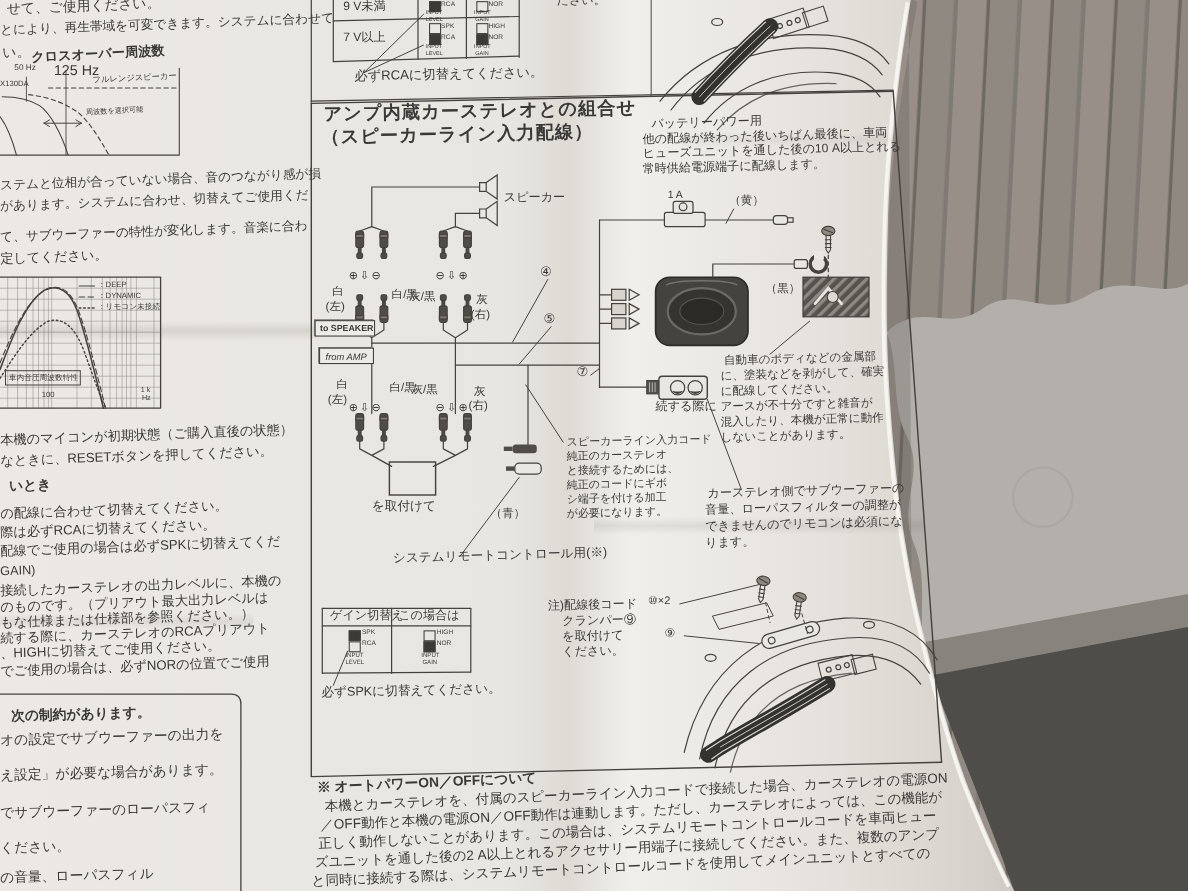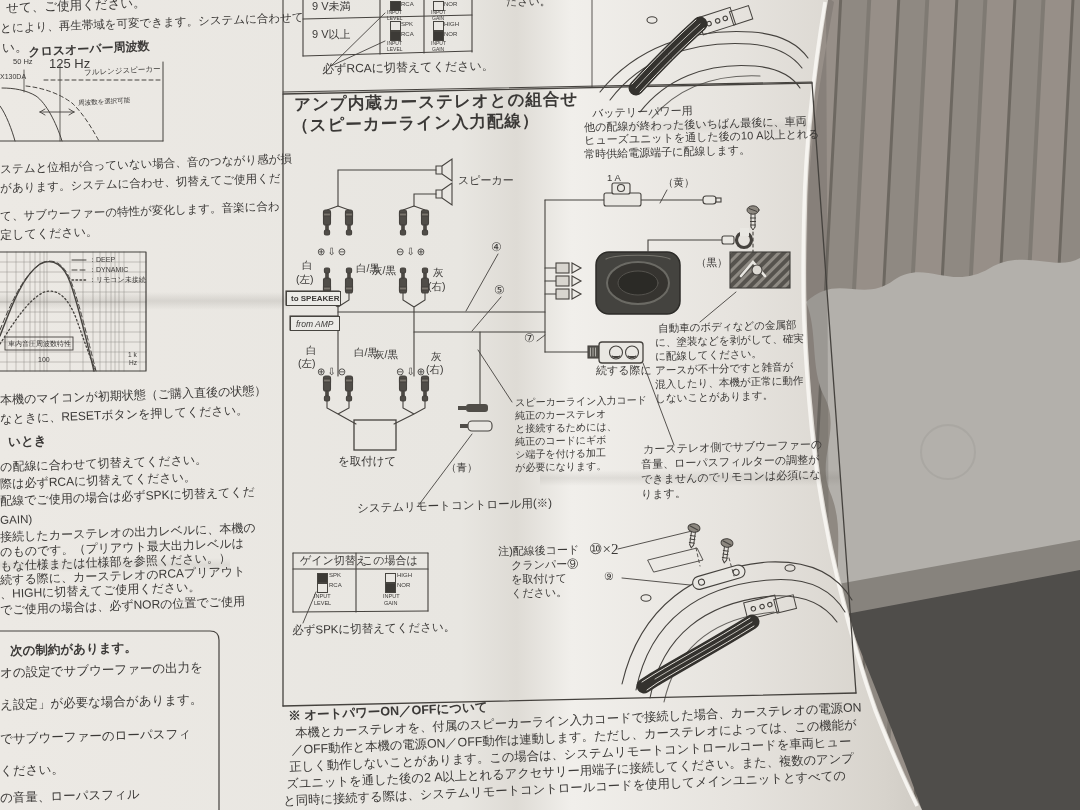--- a/index.html
+++ b/index.html
@@ -340,21 +340,21 @@
 
 <div class="t r15 b" style="left:10px;top:645px;font-size:12.5px;">次の制約があります。</div>
 <div class="t r15" style="left:0px;top:667px;font-size:12.5px;">オの設定でサブウーファーの出力を</div>
 <div class="t r15" style="left:0px;top:699px;font-size:12.5px;">え設定」が必要な場合があります。</div>
 <div class="t r15" style="left:0px;top:733px;font-size:12.5px;">でサブウーファーのローパスフィ</div>
 <div class="t r15" style="left:0px;top:765px;font-size:12.5px;">ください。</div>
 <div class="t r15" style="left:0px;top:792px;font-size:12.5px;">の音量、ローパスフィル</div>
 
 <div class="t" style="left:506px;top:-4px;font-size:11px;">ださい。</div>
 <div class="t" style="left:312px;top:1px;font-size:11px;">9 V未満</div>
-<div class="t" style="left:312px;top:29px;font-size:11px;">9 V以上</div>
+<div class="t" style="left:312px;top:29px;font-size:11px;">7 V以上</div>
 
 <div class="swbox on" style="left:390px;top:1px;"></div>
 <div class="t" style="left:401px;top:1px;font-size:6px;">RCA</div>
 <div class="t" style="left:387px;top:10px;font-size:5px;">INPUT</div>
 <div class="t" style="left:387px;top:15.5px;font-size:5px;">LEVEL</div>
 <div class="swbox" style="left:433px;top:1px;"></div>
 <div class="t" style="left:444px;top:1px;font-size:6px;">NOR</div>
 <div class="t" style="left:431px;top:10px;font-size:5px;">INPUT</div>
 <div class="t" style="left:432px;top:15.5px;font-size:5px;">GAIN</div>
 
@@ -450,21 +450,21 @@
 <div class="swbox on" style="left:385px;top:583px;"></div>
 <div class="t" style="left:397px;top:582px;font-size:6px;">NOR</div>
 <div class="t" style="left:383px;top:594px;font-size:5.5px;">INPUT</div>
 <div class="t" style="left:384px;top:601px;font-size:5.5px;">GAIN</div>
 <div class="t r1" style="left:292px;top:624px;font-size:11.5px;">必ずSPKに切替えてください。</div>
 
 <div class="t r1" style="left:498px;top:546px;font-size:11px;">注)配線後コード</div>
 <div class="t r1" style="left:511px;top:560px;font-size:11px;">クランパー⑨</div>
 <div class="t r1" style="left:511px;top:574px;font-size:11px;">を取付けて</div>
 <div class="t r1" style="left:511px;top:588px;font-size:11px;">ください。</div>
-<div class="t" style="left:589px;top:542px;font-size:15px;font-family:Liberation Serif, serif;">⑩×2</div>
+<div class="t" style="left:589px;top:542px;font-size:10px;">⑩×2</div>
 <div class="t" style="left:604px;top:571px;font-size:11px;">⑨</div>
 
 <div class="t r26 b" style="left:288px;top:710px;font-size:12.5px;">※ オートパワーON／OFFについて</div>
 <div class="t r26" style="left:295px;top:727px;font-size:12.3px;">本機とカーステレオを、付属のスピーカーライン入力コードで接続した場合、カーステレオの電源ON</div>
 <div class="t r26" style="left:291px;top:744px;font-size:12.3px;">／OFF動作と本機の電源ON／OFF動作は連動します。ただし、カーステレオによっては、この機能が</div>
 <div class="t r26" style="left:289px;top:761px;font-size:12.3px;">正しく動作しないことがあります。この場合は、システムリモートコントロールコードを車両ヒュー</div>
 <div class="t r26" style="left:286px;top:778px;font-size:12.3px;">ズユニットを通した後の2 A以上とれるアクセサリー用端子に接続してください。また、複数のアンプ</div>
 <div class="t r26" style="left:283px;top:795px;font-size:12.3px;">と同時に接続する際は、システムリモートコントロールコードを使用してメインユニットとすべての</div>
 
 </div>

